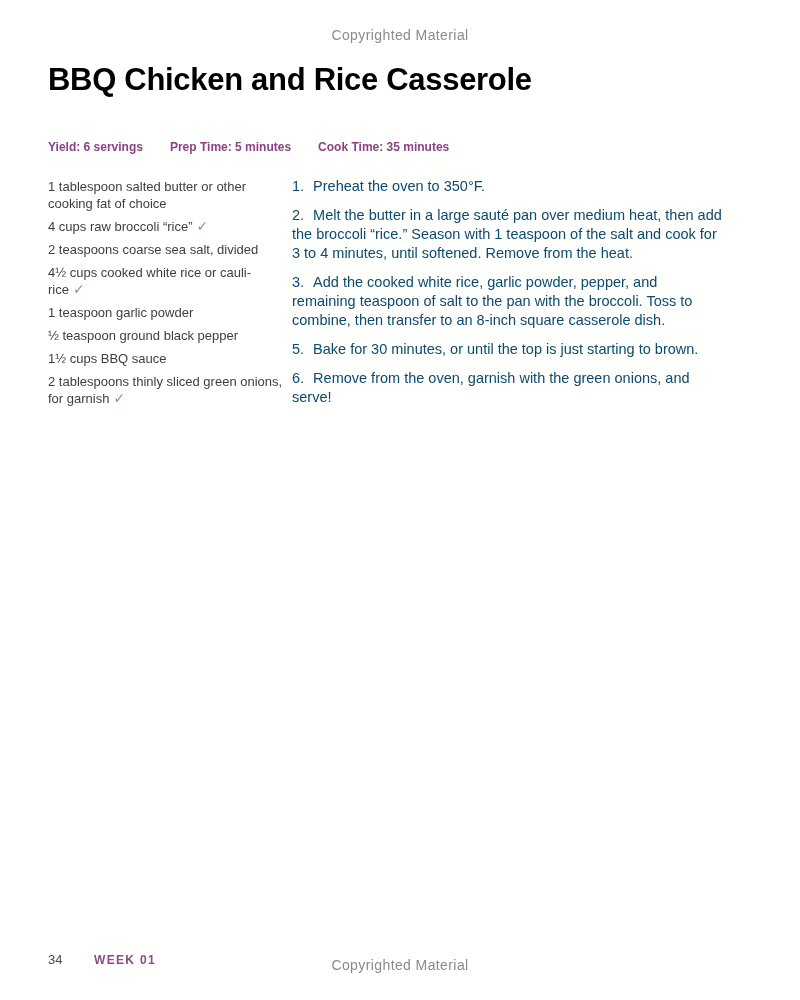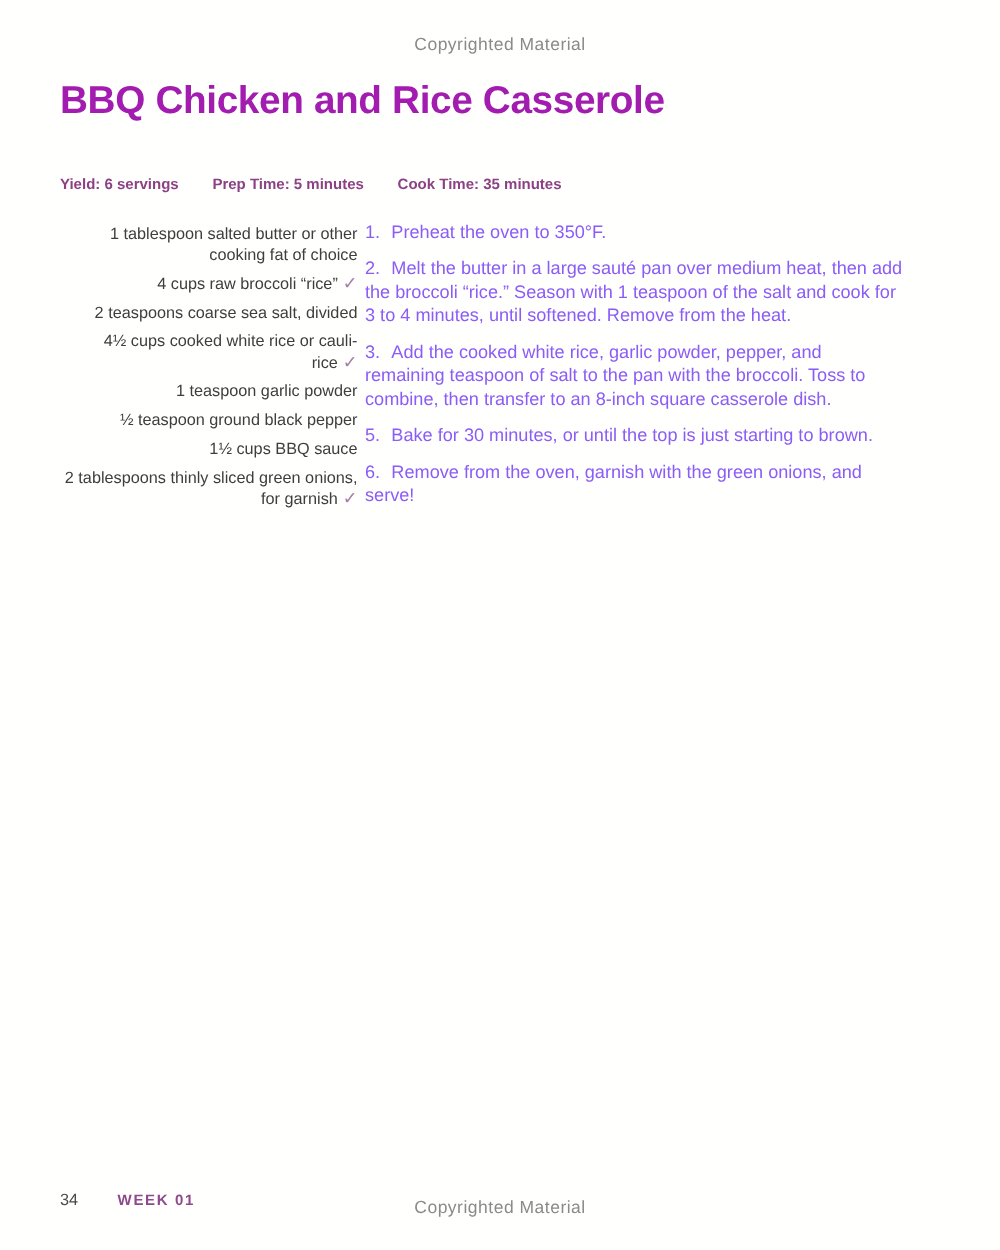--- a/index.html
+++ b/index.html
@@ -25,53 +25,53 @@
   }
   .copyright.top { top: 27px; }
   .copyright.bottom { top: 957px; }
   .title {
     position: absolute;
     left: 48px; top: 62px;
     margin: 0;
     font-size: 31px;
     font-weight: bold;
     letter-spacing: -0.3px;
-    color: #a21caf;
+    color: #000000;
   }
   .meta {
     position: absolute;
     left: 48px; top: 140px;
     display: flex;
     gap: 27px;
     font-size: 12px;
     font-weight: bold;
     color: #8c4184;
     white-space: nowrap;
   }
   .ingredients {
     position: absolute;
     left: 48px; top: 178px;
     width: 238px;
     font-size: 13px;
     line-height: 17px;
     color: #3e3e3e;
   }
-  .ing { margin: 0 0 6px 0; text-align: right; }
+  .ing { margin: 0 0 6px 0; }
   .check {
     color: #a87fa8;
     font-size: 14px;
     margin-left: 4px;
   }
   .steps {
     position: absolute;
     left: 292px; top: 177px;
     width: 430px;
     font-size: 14.5px;
     line-height: 19px;
-    color: #8b5cf6;
+    color: #0c4a6e;
   }
   .step { margin: 0 0 10px 0; }
   .step .num { margin-right: 9px; }
   .footer-left {
     position: absolute;
     left: 48px; top: 952px;
     font-size: 13px;
     color: #4a4a4a;
   }
   .week {

